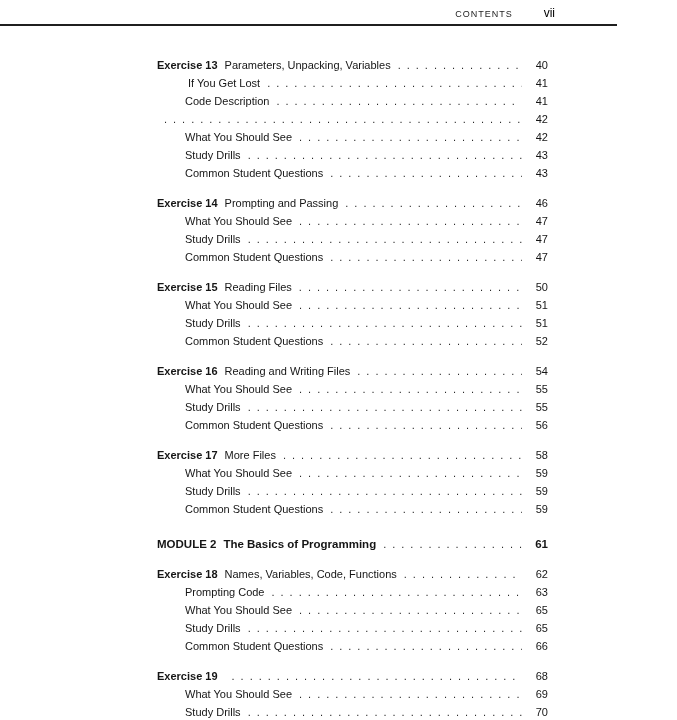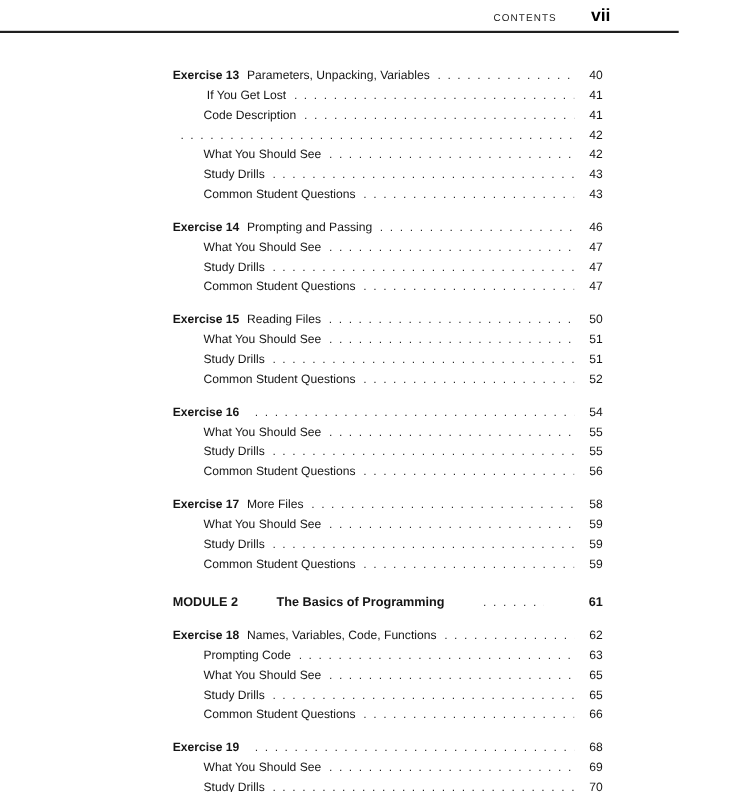--- a/index.html
+++ b/index.html
@@ -11,32 +11,32 @@
     overflow:hidden;
   }
   .page { position:relative; width:617px; height:720px; background:#fff; overflow:hidden; }
 
   
   .running-head {
     display:flex; justify-content:flex-end; align-items:baseline;
     gap:31px; padding:6px 62px 0 0;
   }
   .rh-title { font-size:9px; letter-spacing:1px; color:#222; }
-  .rh-page  { font-size:16px; font-weight:bold; color:#000; }
+  .rh-page  { font-size:12px; font-weight:normal; color:#000; }
   .head-rule { border:none; border-top:2px solid #1f1f1f; margin-top:4px; width:677px; }
 
   
   .toc { margin:30px 0 0 157px; width:391px; }
   .row {
     display:flex; align-items:baseline;
     height:18px; font-size:11px; line-height:18px;
     white-space:nowrap;
   }
   .row.ex { margin-top:12px; }
-  .row.module { margin-top:17px; font-size:11.5px; font-weight:bold;gap:28px; }
+  .row.module { margin-top:17px; font-size:11.5px; font-weight:bold; }
   .lbl { font-weight:bold; margin-right:7px; }
   .row.sub  .ttl { margin-left:28px; }
   .row.sub2 .ttl { margin-left:31px; }
   .leader {
     flex:1 1 auto; overflow:hidden;
     margin-left:7px; margin-right:6px;
     letter-spacing:6px; color:#2a2a2a; font-weight:normal; font-size:11px;
   }
   .leader::after { content:"............................................................"; }
   .pg { min-width:20px; text-align:right; }
@@ -129,20 +129,21 @@
       <span class="pg">51</span>
     </div>
     <div class="row sub">
       <span class="ttl">Common Student Questions</span>
       <span class="leader"></span>
       <span class="pg">52</span>
     </div>
 
     <div class="row ex">
       <span class="lbl">Exercise 16</span>
+      <span class="ttl">Reading and Writing Files</span>
       <span class="leader"></span>
       <span class="pg">54</span>
     </div>
     <div class="row sub">
       <span class="ttl">What You Should See</span>
       <span class="leader"></span>
       <span class="pg">55</span>
     </div>
     <div class="row sub">
       <span class="ttl">Study Drills</span>

